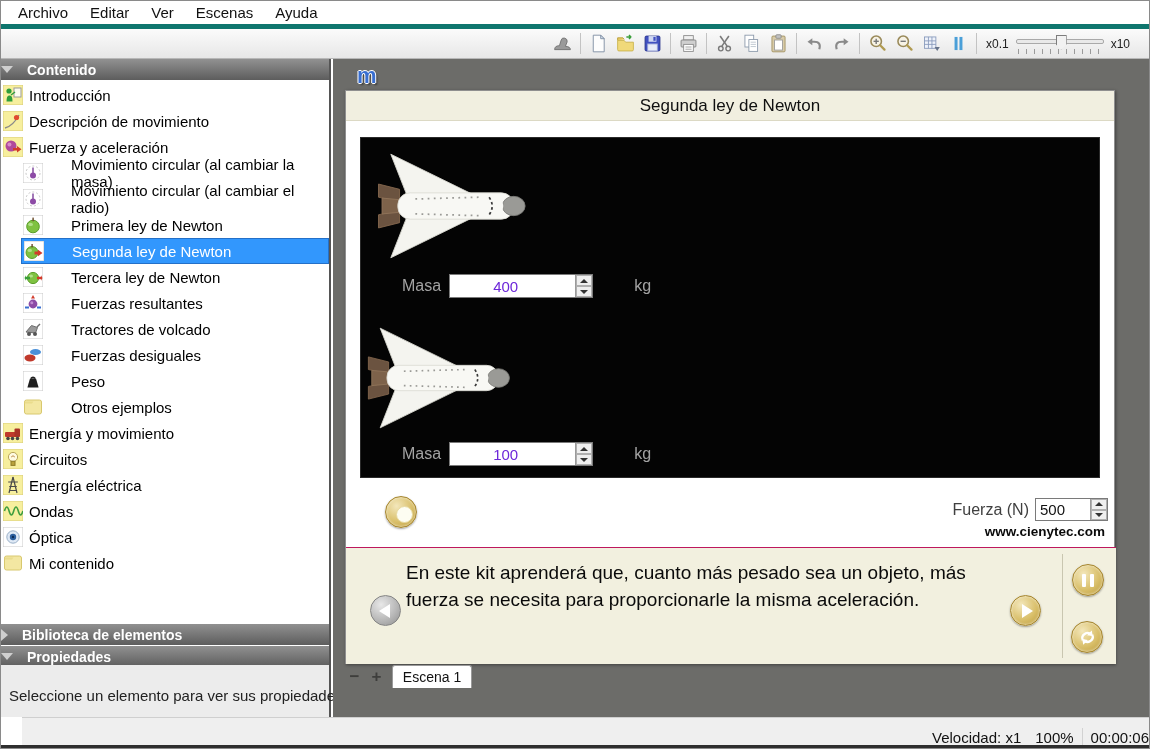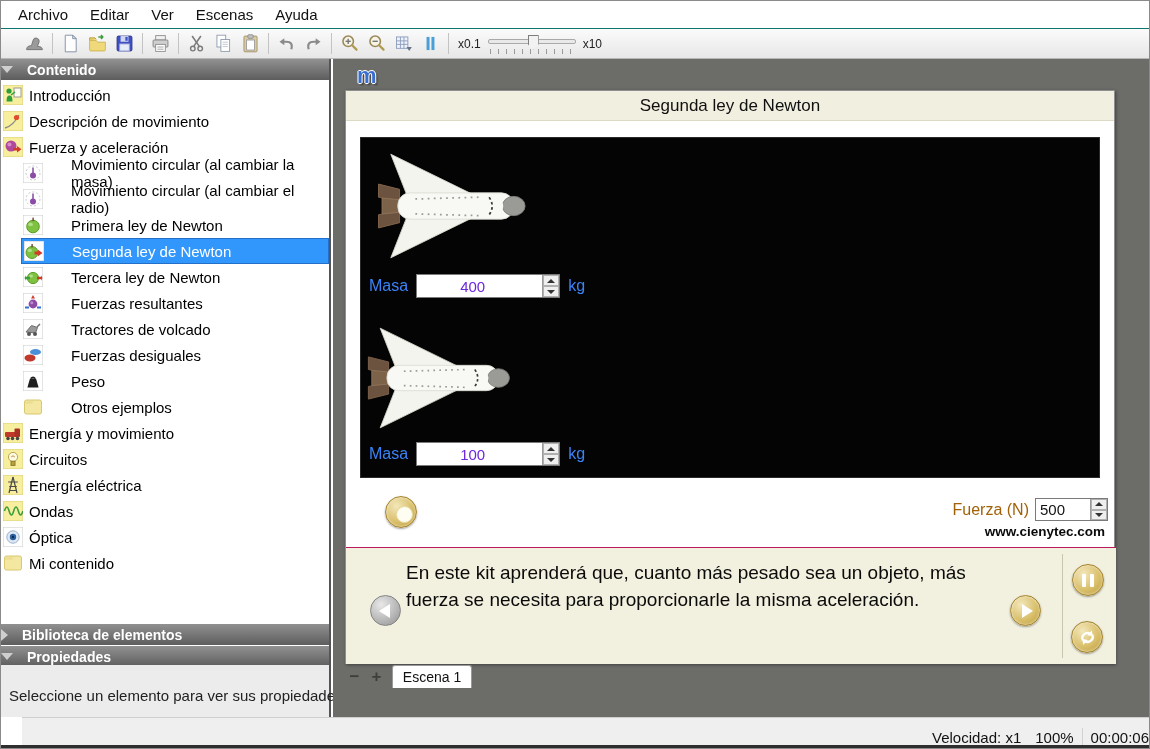--- a/index.html
+++ b/index.html
@@ -1,26 +1,26 @@
 <!DOCTYPE html>
 <html><head>
 <meta charset="utf-8">
 <style>
   html,body{margin:0;padding:0;background:#d4d0c8;}
   #app{position:relative;width:1148px;height:747px;border:1px solid #8a8a8a;
        background:#fff;font-family:"Liberation Sans",sans-serif;overflow:hidden;
        -webkit-font-smoothing:antialiased;}
   .abs{position:absolute;}
   
-  .menubar{left:0;top:0;width:100%;height:28px;background:#fff;border-bottom:1px solid #0f766e;
+  .menubar{left:0;top:0;width:100%;height:28px;background:#fff;border-bottom:5px solid #0f766e;
            display:flex;align-items:center;padding-left:6px;font-size:15px;color:#111;box-sizing:border-box;}
   .mitem{padding:4px 11px;cursor:default;}
   
   .toolbar{left:0;top:28px;width:100%;height:30px;background:linear-gradient(#fbfbfb,#e7e7e7);
-           border-bottom:1px solid #b7b7b7;display:flex;align-items:center;padding:0 20px;box-sizing:border-box;}
+           border-bottom:1px solid #b7b7b7;display:flex;align-items:center;padding:0 14px;box-sizing:border-box;justify-content:flex-end;}
   .tbtn{width:27px;height:26px;display:flex;align-items:center;justify-content:center;border-radius:3px;}
   .tbtn svg{width:21px;height:21px;}
   .tsep{width:1px;height:21px;background:#c3c3c3;margin:0 4px;}
   .tlabel{font-size:12px;color:#222;margin:0 5px;}
   .slider{position:relative;width:92px;height:22px;}
   .slider .track{position:absolute;left:2px;right:2px;top:6px;height:3px;background:#e9e9e9;
                  border:1px solid #a9a9a9;border-radius:2px;}
   .slider .ticks{position:absolute;left:4px;right:4px;bottom:1px;height:5px;
                  background:repeating-linear-gradient(90deg,#9a9a9a 0 1px,transparent 1px 8px);}
   .slider .thumb{position:absolute;left:42px;top:2px;width:9px;height:13px;background:#f2f2f2;
@@ -44,21 +44,21 @@
   .mlogo{position:absolute;left:24px;top:4px;font-size:22px;font-weight:800;color:#3a6fd0;
          text-shadow:-1px 0 #fff,1px 0 #fff,0 -1px #fff,0 1px #fff,2px 2px 2px rgba(0,0,0,.45);}
   .panel{position:absolute;left:12px;top:31px;width:770px;height:574px;background:#fff;
          border:1px solid #8f8f8f;box-shadow:1px 1px 3px rgba(0,0,0,.4);box-sizing:border-box;}
   .ptitle{position:absolute;left:0;top:0;width:100%;height:30px;background:#f1efe0;border-bottom:1px solid #dcd9c4;
           text-align:center;line-height:30px;font-size:17px;color:#101010;box-sizing:border-box;}
   .simpanel{position:absolute;left:14px;top:46px;width:740px;height:341px;background:#040404;border:1px solid #2a2a2a;box-sizing:border-box;}
   .shuttle1{position:absolute;left:14px;top:6px;width:158px;height:124px;}
   .shuttle2{position:absolute;left:4px;top:182px;width:152px;height:116px;}
   .masarow{position:absolute;display:flex;align-items:center;gap:8px;}
-  .masarow .mlabel{color:#3b82f6;font-size:16px;}
+  .masarow .mlabel{color:#a3a3a3;font-size:16px;margin-left:33px;}
   .numwrap{display:flex;align-items:stretch;height:24px;background:#fff;border:1px solid #7a7a7a;box-sizing:border-box;}
   .numwrap input{width:78px;border:none;outline:none;font-size:15px;padding:0 4px;font-family:"Liberation Sans",sans-serif;}
   input.gray{color:#6d28d9;padding-left:43px;}
   input.black{color:#111;}
   .spin{width:16px;display:flex;flex-direction:column;border-left:1px solid #9a9a9a;}
   .sp{flex:1;background:#efefef;border:1px solid #b0b0b0;position:relative;box-sizing:border-box;}
   .sp::before{content:"";position:absolute;left:50%;top:50%;transform:translate(-50%,-50%);width:0;height:0;}
   .sp.up::before{border-left:4px solid transparent;border-right:4px solid transparent;border-bottom:4px solid #333;}
   .sp.dn::before{border-left:4px solid transparent;border-right:4px solid transparent;border-top:4px solid #333;}
   .goldbtn{position:absolute;border-radius:50%;width:32px;height:32px;
@@ -67,21 +67,21 @@
            display:flex;align-items:center;justify-content:center;box-sizing:border-box;}
   .graybtn{position:absolute;border-radius:50%;width:31px;height:31px;
            background:radial-gradient(circle at 35% 30%,#e8e8e8,#b9b9b9 55%,#8f8f8f);
            border:1px solid #858585;display:flex;align-items:center;justify-content:center;box-sizing:border-box;}
   .tri-right{width:0;height:0;border-top:7px solid transparent;border-bottom:7px solid transparent;border-left:11px solid #fff;margin-left:3px;}
   .tri-left{width:0;height:0;border-top:7px solid transparent;border-bottom:7px solid transparent;border-right:11px solid #fff;margin-right:3px;}
   .pausebars{display:flex;gap:4px;}
   .pausebars i{width:4px;height:13px;background:#fff;border-radius:1px;}
   .innercircle{width:15px;height:15px;border-radius:50%;background:#fdfdf2;border:1px solid #e7d9a0;margin-left:6px;margin-top:4px;}
   .forcerow{position:absolute;right:6px;top:407px;display:flex;align-items:center;gap:6px;}
-  .forcerow .flabel{font-size:16px;color:#a16207;}
+  .forcerow .flabel{font-size:16px;color:#404040;}
   .website{position:absolute;right:9px;top:433px;font-size:13.5px;font-weight:bold;color:#0a0a0a;}
   .caption{position:absolute;left:0;top:456px;width:770px;height:117px;background:#f2f0df;border-top:1px solid #be185d;box-sizing:border-box;}
   .ctext{position:absolute;left:60px;top:11px;width:585px;font-size:19px;line-height:27px;color:#0a0a0a;}
   .cdivider{position:absolute;left:716px;top:6px;width:1px;height:104px;background:#c9c6b0;}
   .refresh svg{width:19px;height:19px;}
   
   .scenebtn{position:absolute;width:17px;height:17px;color:#3e3e3c;font-size:17px;font-weight:bold;
             display:flex;align-items:center;justify-content:center;}
   .scenetab{position:absolute;left:59px;top:606px;width:80px;height:23px;background:#fff;border:1px solid #9a9a9a;
             border-bottom:none;border-radius:3px 3px 0 0;font-size:14px;color:#111;text-align:center;line-height:23px;box-sizing:border-box;}

